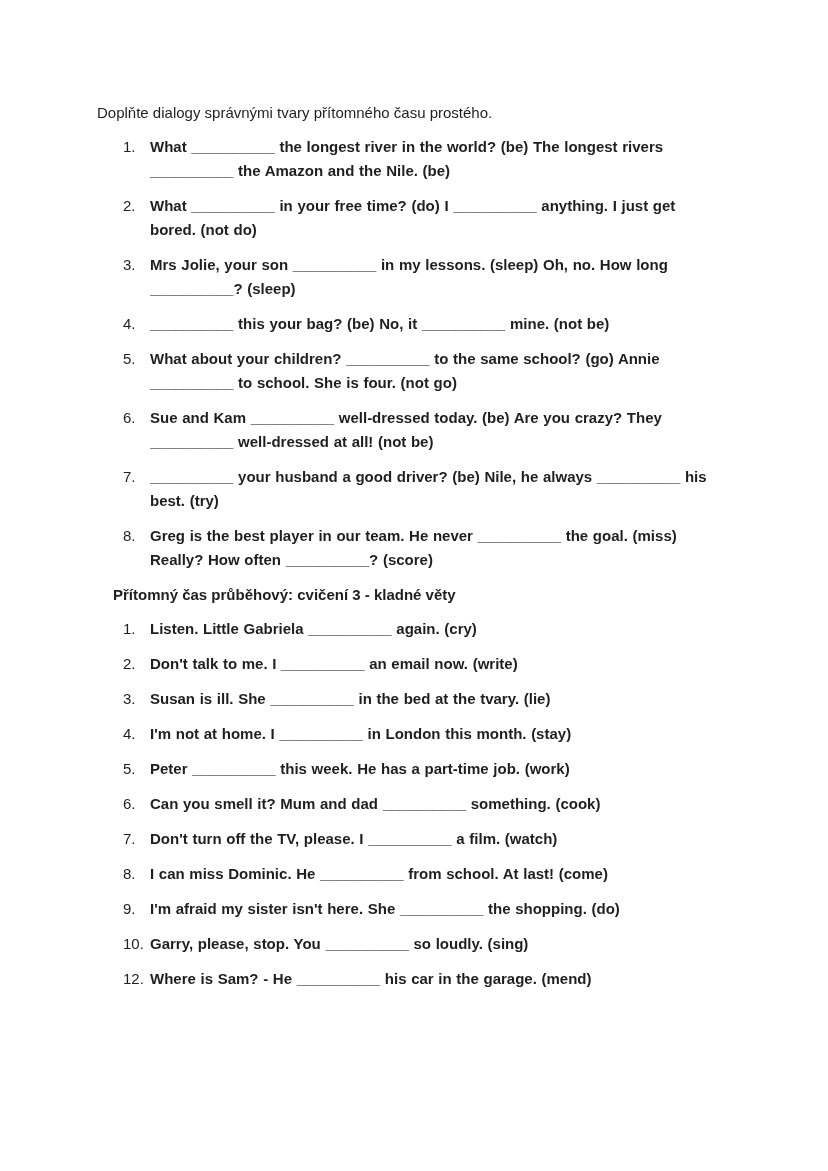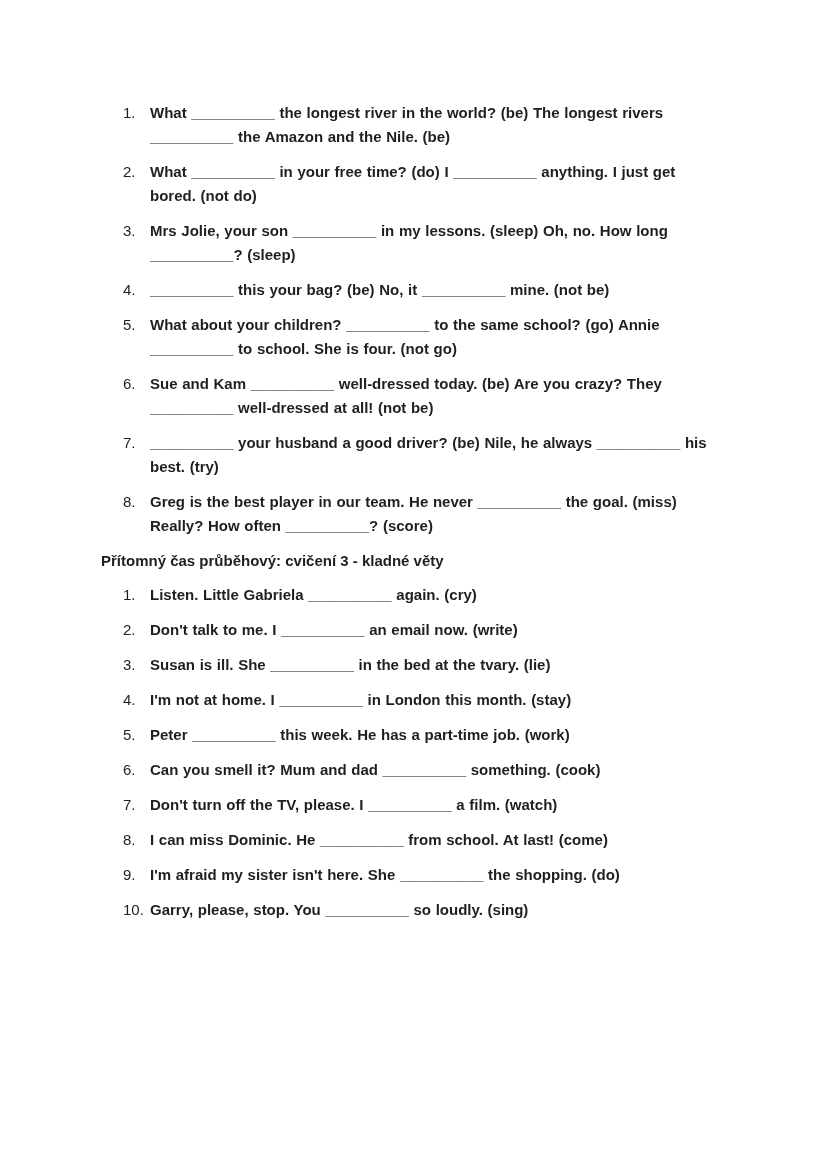--- a/index.html
+++ b/index.html
@@ -40,28 +40,29 @@
   }
   .txt {
     flex: 1 1 auto;
     word-spacing: 0.5px;
     font-weight: bold;
   }
   .section-heading {
     font-size: 15px;
     font-weight: bold;
     line-height: 24px;
-    margin: 5px 0 10px 4px;
+    margin: 5px 0 10px 16px;
   }
 </style>
 </head>
 <body>
 
 <div class="page">
 
+  <p class="intro">Doplňte dialogy správnými tvary přítomného času prostého.</p>
 
   <div class="exercise-list" id="exercise1-list">
       <div class="item">
         <span class="num">1.</span>
         <span class="txt">What __________ the longest river in the world? (be) The longest rivers __________ the Amazon and the Nile. (be)</span>
       </div>
       <div class="item">
         <span class="num">2.</span>
         <span class="txt">What __________ in your free time? (do) I __________ anything. I just get bored. (not do)</span>
       </div>
@@ -128,15 +129,19 @@
         <span class="txt">I can miss Dominic. He __________ from school. At last! (come)</span>
       </div>
       <div class="item">
         <span class="num">9.</span>
         <span class="txt">I'm afraid my sister isn't here. She __________ the shopping. (do)</span>
       </div>
       <div class="item">
         <span class="num">10.</span>
         <span class="txt">Garry, please, stop. You __________ so loudly. (sing)</span>
       </div>
+      <div class="item">
+        <span class="num">12.</span>
+        <span class="txt">Where is Sam? - He __________ his car in the garage. (mend)</span>
+      </div>
     </div>
 
 </div>
 
 </body></html>

